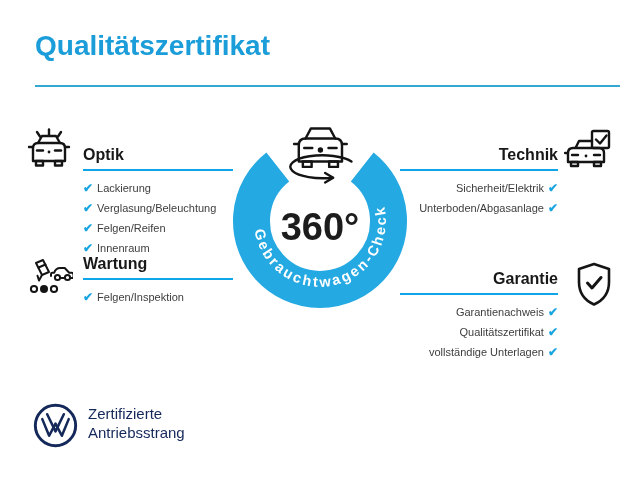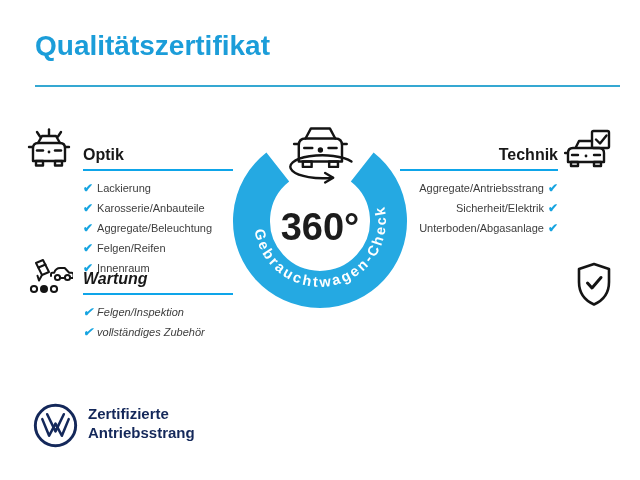--- a/index.html
+++ b/index.html
@@ -26,27 +26,27 @@
   }
   .check{
     color:#17a4e0;font-size:12px;font-weight:bold;
   }
   .sec-left .check{margin-right:4px;}
   .sec-right{text-align:right;}
   .sec-right h2{text-align:right;}
   .sec-right .check{margin-left:4px;}
   .sec-optik{left:83px;top:146px;width:150px;}
   .sec-technik{left:400px;top:146px;width:158px;}
-  .sec-wartung{left:83px;top:270px;width:150px;font-style:italic;}
+  .sec-wartung{left:83px;top:255px;width:150px;}
   .sec-garantie{left:400px;top:270px;width:158px;}
   .ring-svg{position:absolute;left:220px;top:121px;width:200px;height:200px;}
   .footer-logo{position:absolute;left:32px;top:402px;width:47px;height:47px;}
   .footer-text{
     position:absolute;left:88px;top:404px;
-    font-size:15px;line-height:19px;font-weight:bold;color:#14285a;
+    font-size:15px;line-height:19px;font-weight:normal;color:#14285a;
   }
   svg .ln{fill:none;stroke:#141414;stroke-width:2.4;stroke-linecap:round;stroke-linejoin:round;}
   svg .thin{stroke-width:2;}
 </style>
 </head>
 <body>
 
 <div class="page">
 
   <h1 class="title">Qualitätszertifikat</h1>
@@ -101,44 +101,49 @@
 
   <svg class="icon" style="left:575px;top:262px;" width="38" height="45" viewBox="0 0 38 45">
     <path d="M19 2 L34 7 V20 C34 31 28 38.5 19 42.5 C10 38.5 4 31 4 20 V7 Z" fill="none" stroke="#141414" stroke-width="2.6" stroke-linejoin="round"></path>
     <path d="M12.5 21 l4.5 5 9-10.5" fill="none" stroke="#141414" stroke-width="3" stroke-linecap="round" stroke-linejoin="round"></path>
   </svg>
 
   <div class="section sec-left sec-optik">
     <h2>Optik</h2>
     <div class="items">
       <div class="row"><span class="check">✔</span><span>Lackierung</span></div>
-      <div class="row"><span class="check">✔</span><span>Karosserie/Anbauteile</span></div>
-      <div class="row"><span class="check">✔</span><span>Aggregate/Beleuchtung</span></div>
+      <div class="row"><span class="check">✔</span><span>Verglasung/Beleuchtung</span></div>
       <div class="row"><span class="check">✔</span><span>Felgen/Reifen</span></div>
       <div class="row"><span class="check">✔</span><span>Innenraum</span></div>
     </div>
   </div>
 
   <div class="section sec-right sec-technik">
     <h2>Technik</h2>
     <div class="items">
-      <div class="row"><span>Aggregate/Antriebsstrang</span><span class="check">✔</span></div>
       <div class="row"><span>Sicherheit/Elektrik</span><span class="check">✔</span></div>
       <div class="row"><span>Unterboden/Abgasanlage</span><span class="check">✔</span></div>
     </div>
   </div>
 
   <div class="section sec-left sec-wartung">
     <h2>Wartung</h2>
     <div class="items">
       <div class="row"><span class="check">✔</span><span>Felgen/Inspektion</span></div>
-      <div class="row"><span class="check">✔</span><span>vollständiges Zubehör</span></div>
     </div>
   </div>
 
+  <div class="section sec-right sec-garantie">
+    <h2>Garantie</h2>
+    <div class="items">
+      <div class="row"><span>Garantienachweis</span><span class="check">✔</span></div>
+      <div class="row"><span>Qualitätszertifikat</span><span class="check">✔</span></div>
+      <div class="row"><span>vollständige Unterlagen</span><span class="check">✔</span></div>
+    </div>
+  </div>
 
   <svg class="ring-svg" viewBox="0 0 200 200">
     <defs>
       <path id="ringTextPath" d="M34.6 109.2 A66 66 0 1 0 161.2 75.3" fill="none"></path>
     </defs>
 
     <path d="M142.2 46 A68.5 68.5 0 1 1 57.8 46" fill="none" stroke="#25a9e2" stroke-width="37"></path>
 
     <g transform="translate(68,0) scale(1.35)" fill="none" stroke="#141414" stroke-width="1.8" stroke-linecap="round" stroke-linejoin="round">
       <path d="M13 13 L17 5.5 H31 L35 13"></path>

